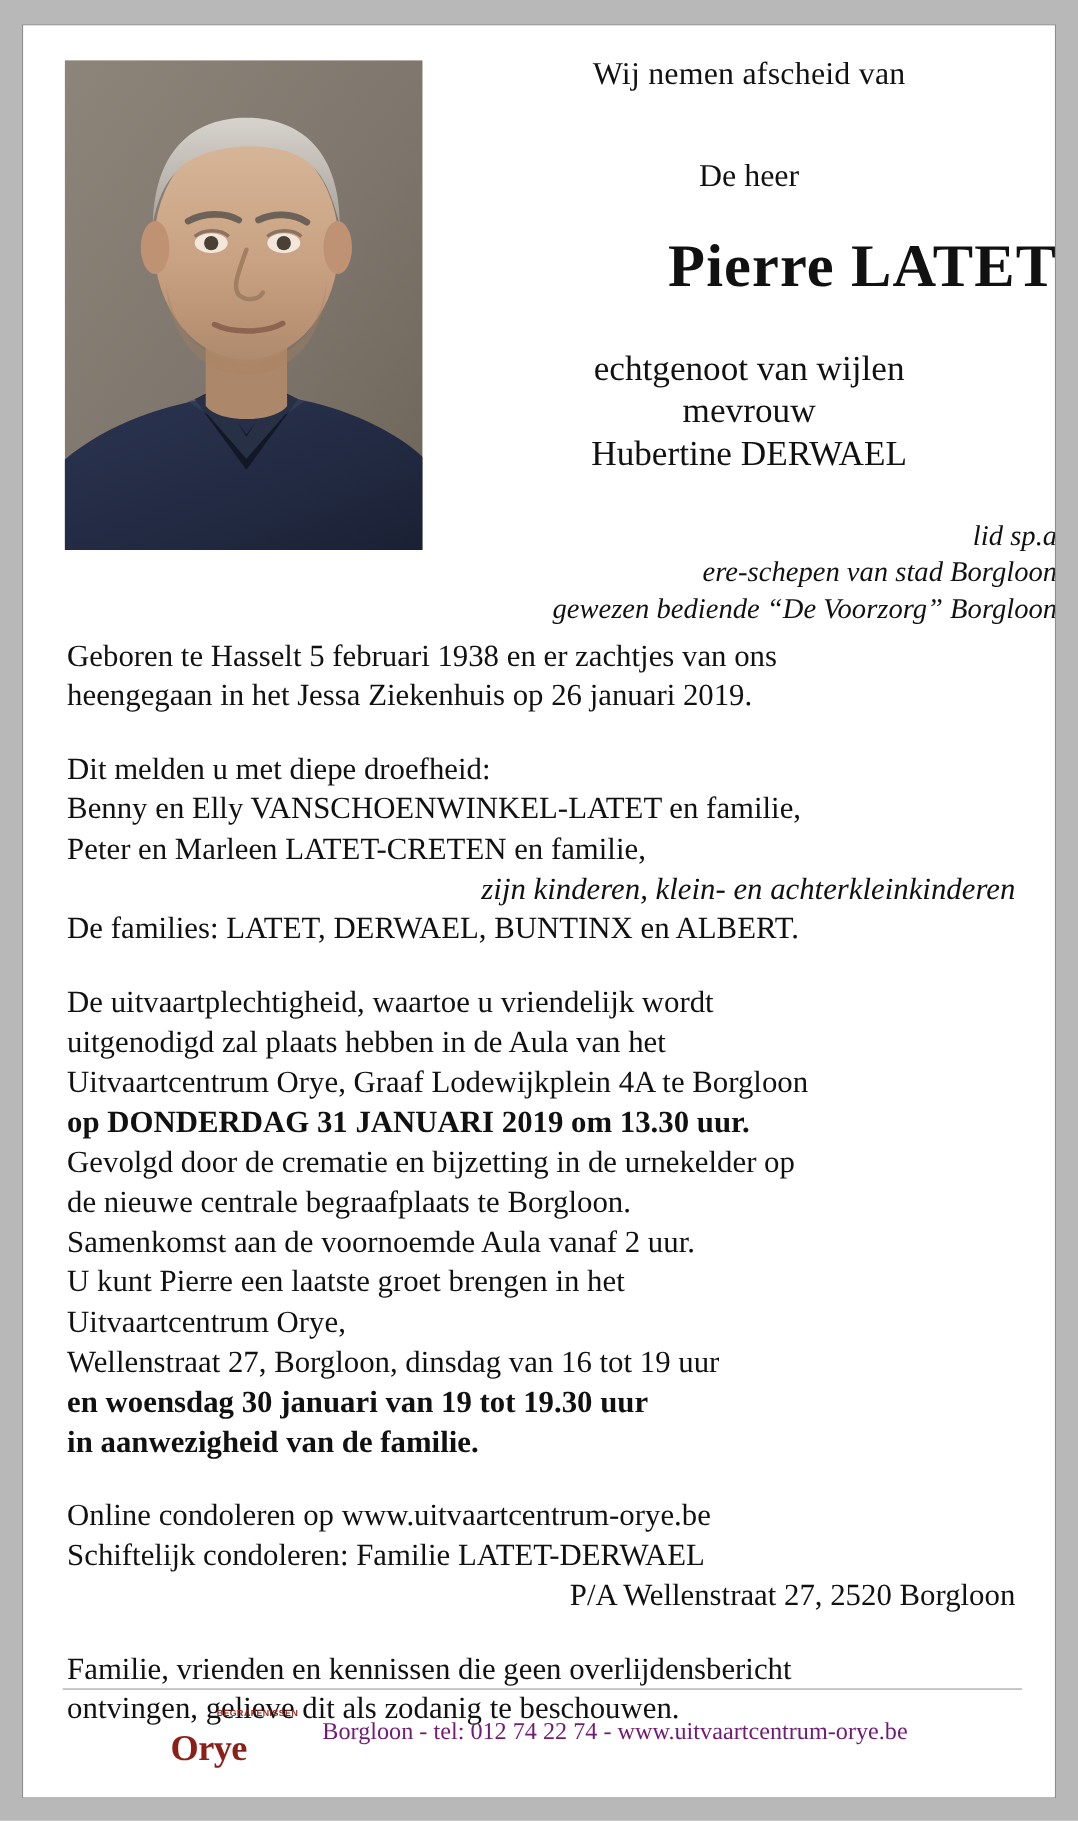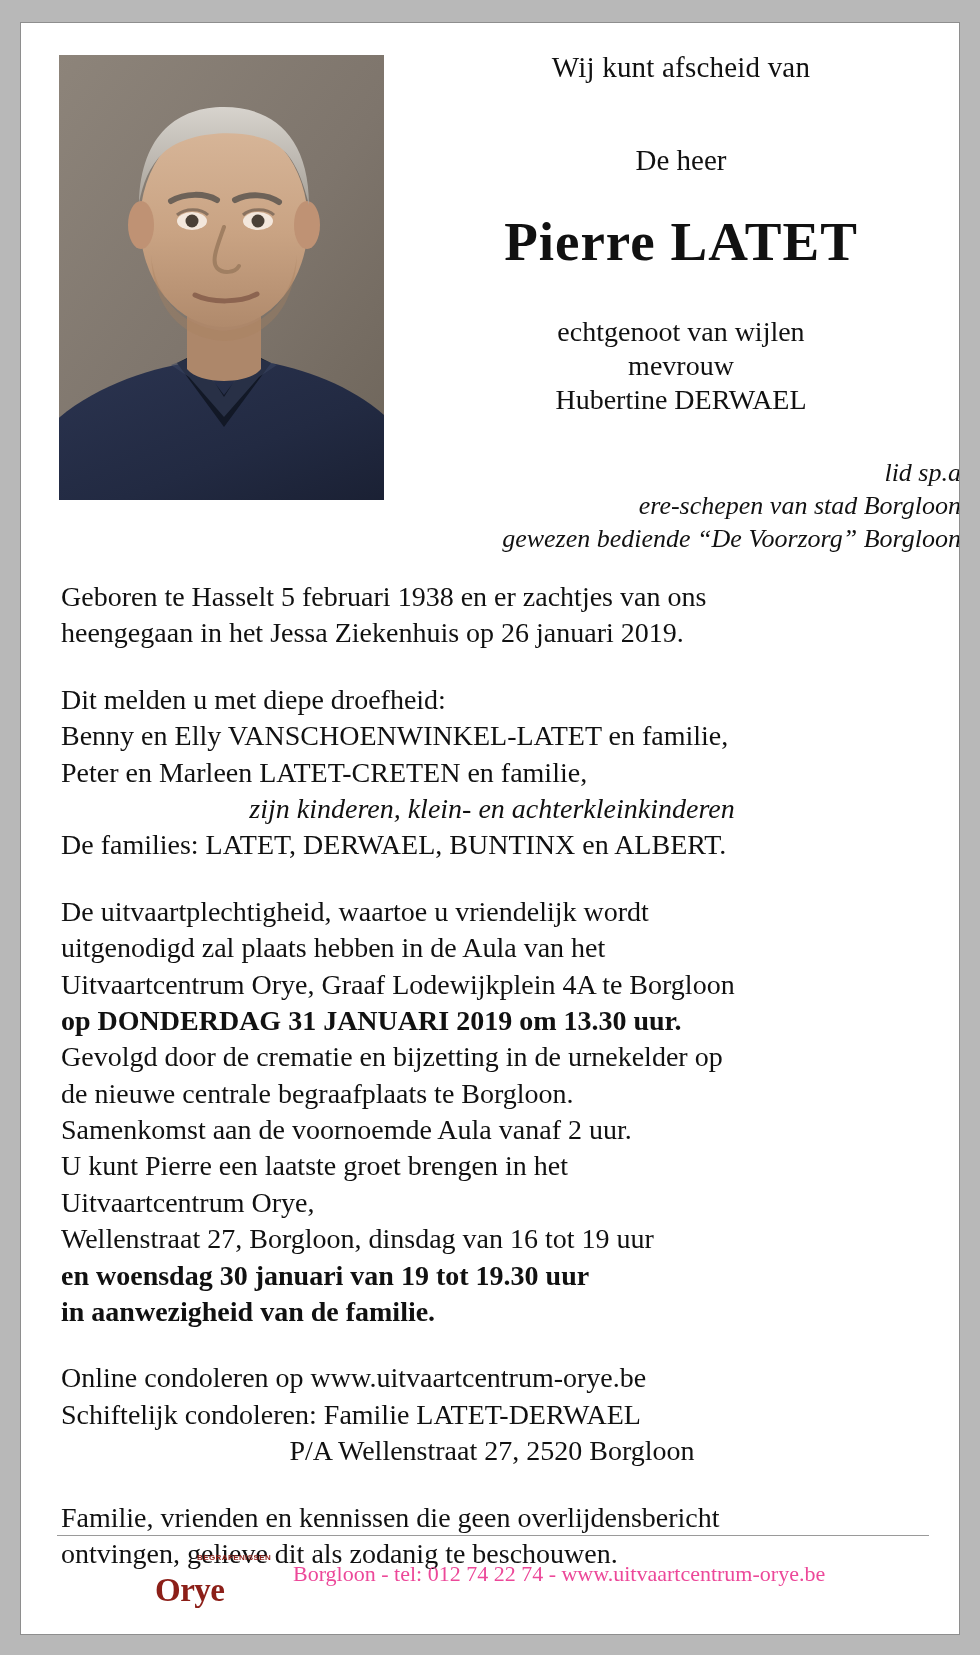--- a/index.html
+++ b/index.html
@@ -68,24 +68,25 @@
     font-size: 29px;
     margin-top: 58px;
     line-height: 1.2;
   }
   .deceased-name {
     font-size: 55px;
     font-weight: bold;
     margin-top: 32px;
     letter-spacing: 1px;
     white-space: nowrap;
+    text-align: right;
   }
   .spouse-block {
     margin-top: 42px;
-    font-size: 28px;
+    font-size: 32px;
     line-height: 1.22;
   }
   .roles-block {
     margin-top: 38px;
     font-style: italic;
     font-size: 26px;
     line-height: 1.28;
     text-align: right;
   }
 
@@ -95,21 +96,21 @@
     left: 40px;
     right: 36px;
     top: 556px;
   }
   .para {
     font-size: 28px;
     line-height: 1.3;
   }
   .para.center { text-align: left; }
   .para.left { text-align: left; }
-  .para.right { text-align: center; }
+  .para.right { text-align: right; }
   .para.italic { font-style: italic; }
   .para.bold { font-weight: bold; }
   .block-gap { height: 30px; }
 
   
   .footer-rule {
     position: absolute;
     left: 36px;
     right: 30px;
     top: 1512px;
@@ -152,21 +153,21 @@
     top: 21px;
     font-size: 33px;
     font-weight: bold;
     font-family: "Liberation Serif", serif;
     color: #8c1f18;
     letter-spacing: -0.5px;
   }
   .footer-text {
     margin-left: 26px;
     font-size: 22px;
-    color: #ec4899;
+    color: #701a75;
     white-space: nowrap;
   }
 </style>
 </head>
 <body>
 
 <div class="notice-frame">
   <div class="notice-card">
 
     <div class="photo-wrap">
@@ -220,21 +221,21 @@
 
         <path d="M165 172 C158 192 152 206 158 213 C164 219 176 218 180 211" stroke="#a07f62" stroke-width="4" fill="none" stroke-linecap="round"></path>
 
         <path d="M136 240 C152 248 182 248 198 239" stroke="#8c6450" stroke-width="5" fill="none" stroke-linecap="round"></path>
 
         <path d="M92 200 C96 240 120 272 165 276 C210 272 234 240 238 200 C236 252 208 284 165 286 C122 284 94 252 92 200 Z" fill="#a8805f" opacity="0.35"></path>
       </svg>
     </div>
 
     <div class="header-col">
-      <div class="lead-line">Wij kunt afscheid van</div>
+      <div class="lead-line">Wij nemen afscheid van</div>
       <div class="title-line">De heer</div>
       <div class="deceased-name">Pierre LATET</div>
       <div class="spouse-block">
         <div>echtgenoot van wijlen</div>
         <div>mevrouw</div>
         <div>Hubertine DERWAEL</div>
       </div>
       <div class="roles-block">
         <div>lid sp.a</div>
         <div>ere-schepen van stad Borgloon</div>

